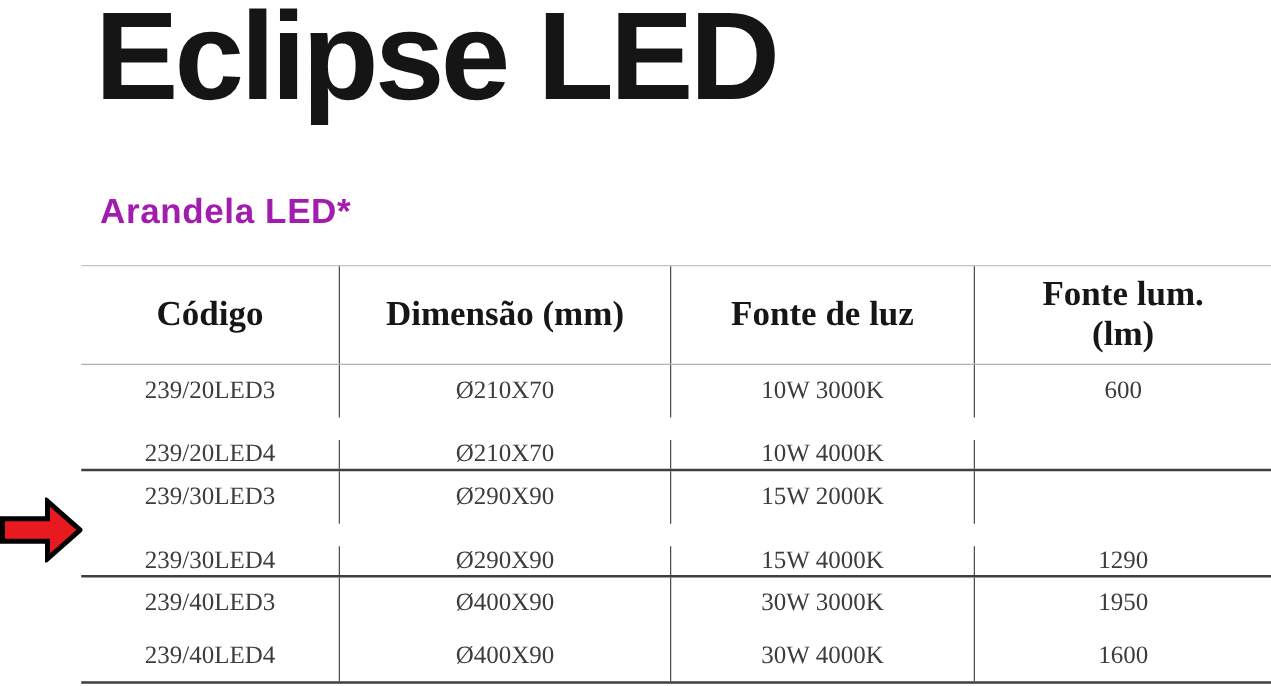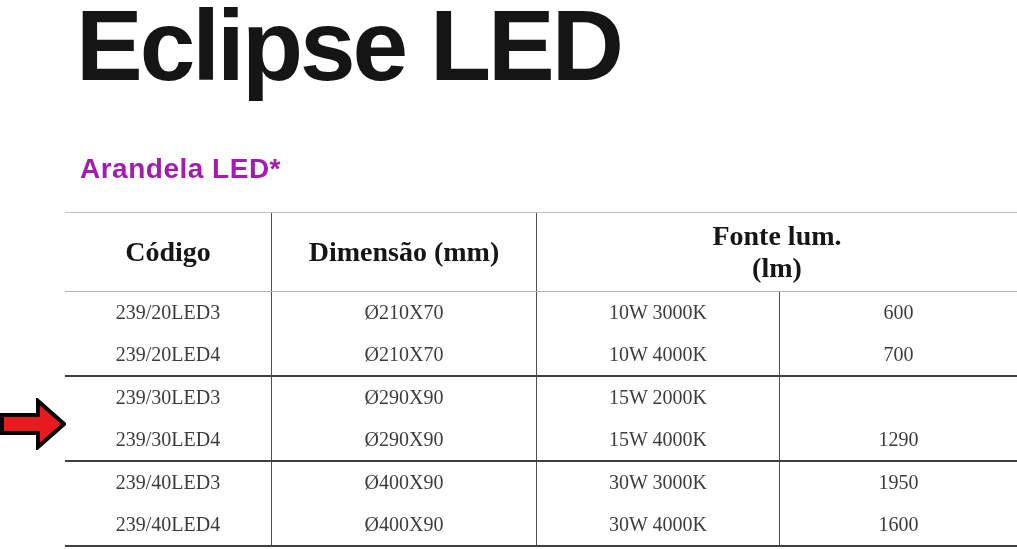--- a/index.html
+++ b/index.html
@@ -44,20 +44,21 @@
     display: flex;
     flex: 1 1 auto;
     box-sizing: border-box;
   }
   .t-row.header {
     flex: 0 0 79px;
     border-bottom: 1px solid #b0b0b0;
   }
   .t-row.group-end {
     border-bottom: 2px solid #3f3f3f;
+    align-items: flex-end;
   }
   .t-cell {
     display: flex;
     align-items: center;
     justify-content: center;
     box-sizing: border-box;
     font-size: 20px;
     color: #3c3c3c;
     text-align: center;
   }
@@ -85,36 +86,36 @@
 </head>
 <body>
 
 <div class="page-title">Eclipse LED</div>
 <div class="page-subtitle">Arandela LED*</div>
 
 <div class="spec-table">
   <div class="t-row header">
     <div class="t-cell c1">Código</div>
     <div class="t-cell c2">Dimensão (mm)</div>
+    <div class="t-cell c3">Fonte de luz</div>
     <div class="t-cell c4">
         <span class="wrap-label">Fonte lum. (lm)</span>
       </div>
   </div>
 
   <div class="t-row">
     <div class="t-cell c1">239/20LED3</div>
     <div class="t-cell c2">Ø210X70</div>
     <div class="t-cell c3">10W 3000K</div>
     <div class="t-cell c4">600</div>
   </div>
   <div class="t-row group-end">
     <div class="t-cell c1">239/20LED4</div>
     <div class="t-cell c2">Ø210X70</div>
     <div class="t-cell c3">10W 4000K</div>
-    <div class="t-cell c4">700</div>
   </div>
 
   <div class="t-row">
     <div class="t-cell c1">239/30LED3</div>
     <div class="t-cell c2">Ø290X90</div>
     <div class="t-cell c3">15W 2000K</div>
   </div>
   <div class="t-row group-end">
     <div class="t-cell c1">239/30LED4</div>
     <div class="t-cell c2">Ø290X90</div>

